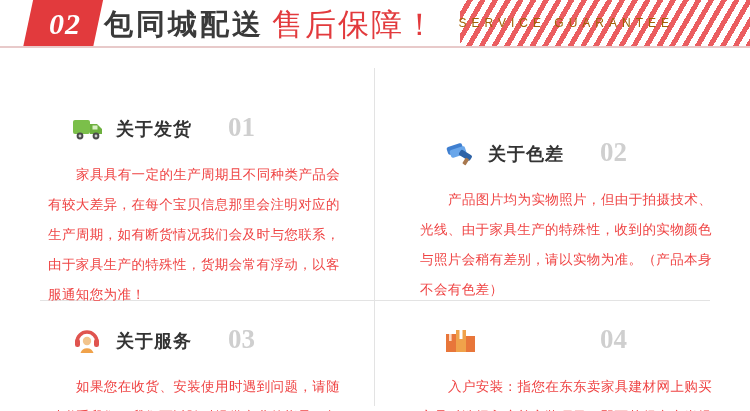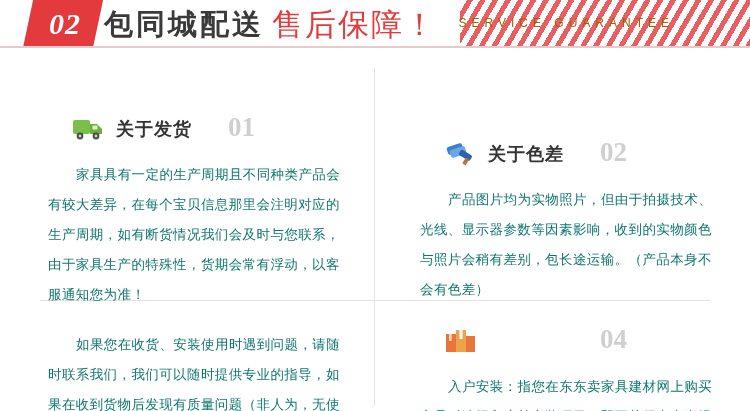--- a/index.html
+++ b/index.html
@@ -183,21 +183,21 @@
   }
   .cell-num.n0 { left: 180px; }
   .cell-num.n1 { left: 180px; }
   .cell-num.n2 { left: 180px; }
   .cell-num.n3 { left: 180px; }
 
   .cell-body {
     margin-top: 4px;
     font-size: 13.5px;
     line-height: 30px;
-    color: #0f766e;
+    color: #ef4444;
     text-indent: 28px;
     width: 300px;
     letter-spacing: 0.4px;
     font-family: "Liberation Sans", sans-serif;
   }
 
   
   .icon-svg { display: block; }
 </style>
 </head>
@@ -245,24 +245,37 @@
           <svg class="icon-svg" width="34" height="30" viewBox="0 0 34 30">
             <rect x="3" y="6" width="16" height="8" rx="2" transform="rotate(-18 11 10)" fill="#3f7fd0"></rect>
             <rect x="6" y="9" width="16" height="8" rx="2" transform="rotate(-18 14 13)" fill="#69a6ea"></rect>
             <rect x="15" y="13" width="13" height="6" rx="1.5" transform="rotate(32 21 16)" fill="#2e63a6"></rect>
             <rect x="20" y="19" width="4" height="7" rx="1" transform="rotate(32 22 22)" fill="#a8784e"></rect>
           </svg>
         </div>
         <div class="cell-title">关于色差</div>
         <div class="cell-num n1">02</div>
       </div>
-      <div class="cell-body">产品图片均为实物照片，但由于拍摄技术、光线、显示器参数等因素影响，收到的实物颜色与照片会稍有差别，包长途运输。（产品本身不会有色差）</div>
+      <div class="cell-body">产品图片均为实物照片，但由于拍摄技术、光线、由于家具生产的特殊性，收到的实物颜色与照片会稍有差别，请以实物为准。（产品本身不会有色差）</div>
     </div>
 
     <div class="cell cell-2">
+      <div class="cell-head">
+        <div class="cell-icon">
+          <svg class="icon-svg" width="34" height="30" viewBox="0 0 34 30">
+            <path d="M5 16 a10 10 0 0 1 20 0" fill="none" stroke="#e0544f" stroke-width="3.5"></path>
+            <rect x="3" y="13" width="5" height="8" rx="2.2" fill="#e0544f"></rect>
+            <rect x="22" y="13" width="5" height="8" rx="2.2" fill="#e0544f"></rect>
+            <circle cx="15" cy="15" r="4.2" fill="#f2c48c"></circle>
+            <path d="M8.5 27 a6.8 6.8 0 0 1 13 0 z" fill="#f0a24a"></path>
+          </svg>
+        </div>
+        <div class="cell-title">关于服务</div>
+        <div class="cell-num n2">03</div>
+      </div>
       <div class="cell-body">如果您在收货、安装使用时遇到问题，请随时联系我们，我们可以随时提供专业的指导，如果在收到货物后发现有质量问题（非人为，无使用）需</div>
     </div>
 
     <div class="cell cell-3">
       <div class="cell-head">
         <div class="cell-icon">
           <svg class="icon-svg" width="34" height="30" viewBox="0 0 34 30">
             <rect x="2" y="8" width="10" height="18" fill="#e8763a"></rect>
             <rect x="12" y="4" width="10" height="22" fill="#f0a24a"></rect>
             <rect x="22" y="10" width="9" height="16" fill="#e8763a"></rect>

